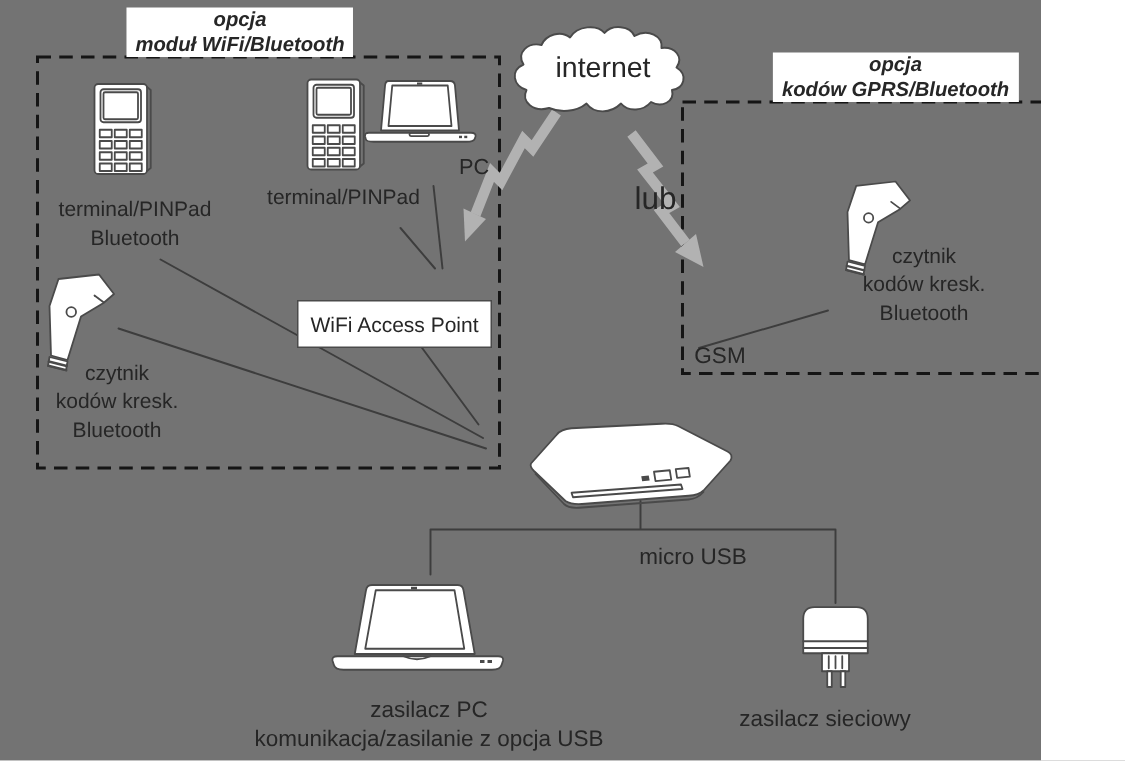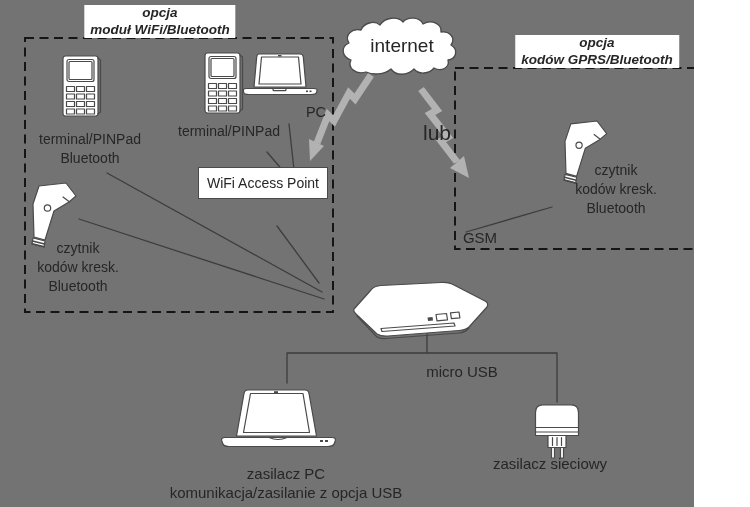--- a/index.html
+++ b/index.html
@@ -23,21 +23,21 @@
   .boxtitle{font-weight:bold;font-style:italic;font-size:13.5px;line-height:16.5px;
             background:#fff;padding:0 6px;}
   .t-pc{font-size:14.5px;}
   .t-internet{font-size:19px;}
   .t-lub{font-size:21px;}
   .t-gsm{font-size:15px;margin-top:48px;}
   .t-musb{font-size:15px;margin-left:31px;}
   .t-comp{font-size:15px;}
   .t-power{font-size:15px;}
   .apbox{
-    position:absolute;left:198px;top:167px;width:128px;height:30px;
+    position:absolute;left:198px;top:200px;width:128px;height:30px;
     border:1px solid #4a4a4a;background:#fff;display:flex;align-items:center;justify-content:center;
     font-size:14px;color:var(--text,#262626);
   }
 </style>
 </head>
 <body>
 
 <div class="stage">
 
   <svg width="750" height="507" viewBox="0 0 750 507">
@@ -187,17 +187,17 @@
     <span class="line">Bluetooth</span>
   </div>
 
   <div class="lbl t-musb" style="left:431px;top:362px;">
     <span>micro USB</span>
   </div>
   <div class="lbl t-comp" style="left:286px;top:464px;">
     <span class="line">zasilacz PC</span>
     <span class="line">komunikacja/zasilanie z opcja USB</span>
   </div>
-  <div class="lbl t-power" style="left:550px;top:454px;">
+  <div class="lbl t-power" style="left:550px;top:470px;">
     <span>zasilacz sieciowy</span>
   </div>
 
 </div>
 
 </body></html>

